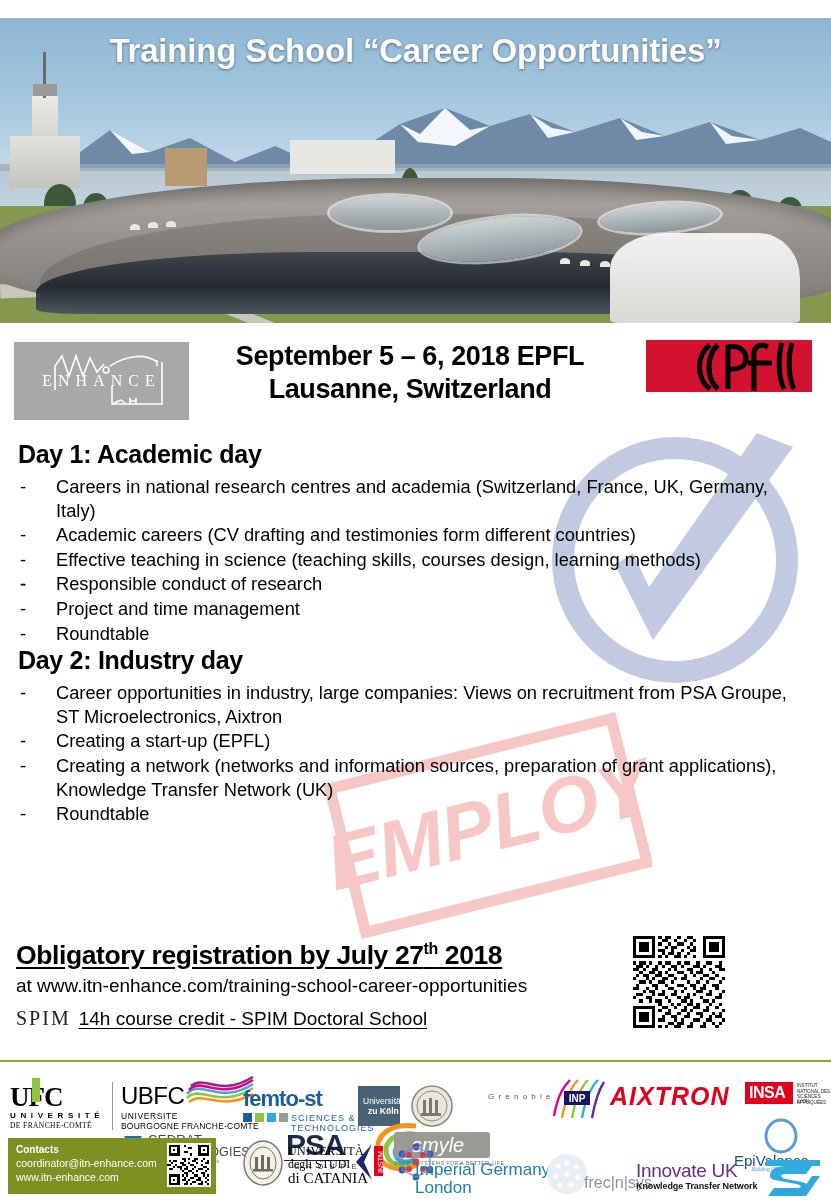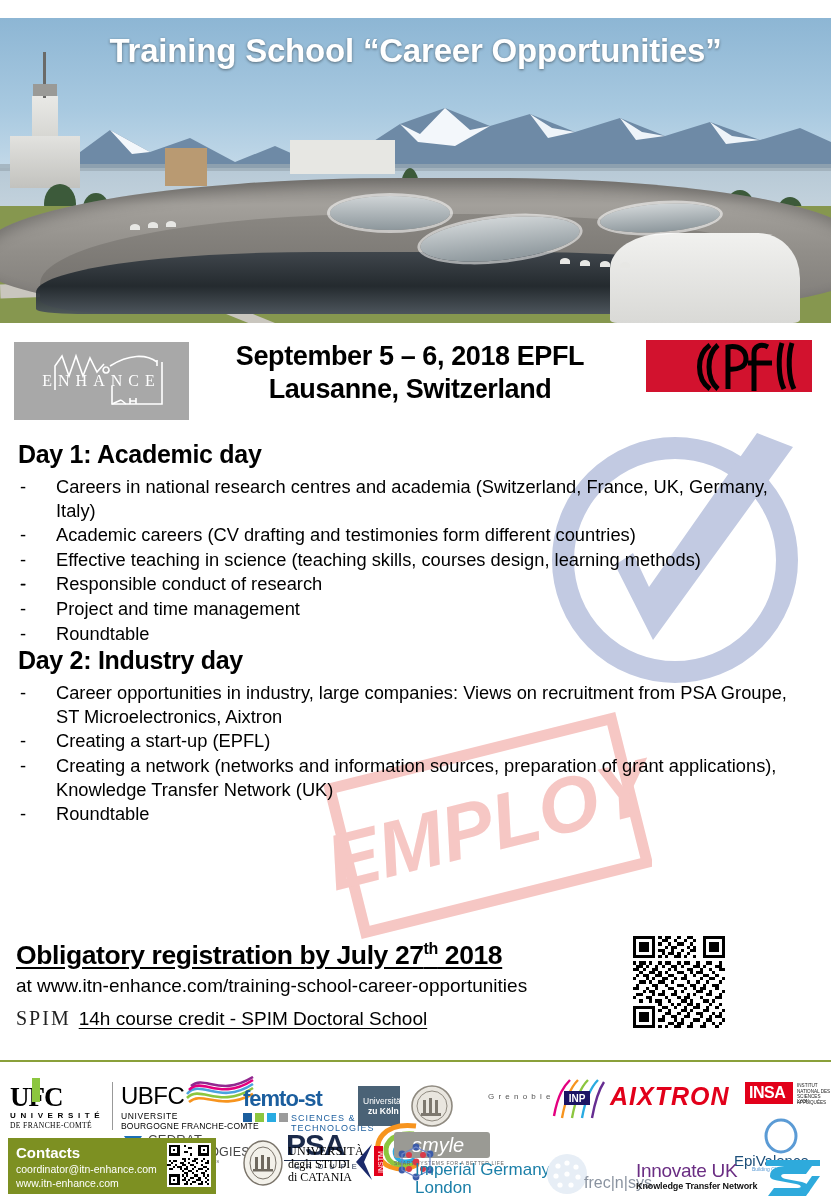--- a/index.html
+++ b/index.html
@@ -122,21 +122,21 @@
   
   .footer { position:absolute; left:0; top:1060px; width:831px; height:140px; }
   .footer .rule { position:absolute; left:0; top:0; width:831px; height:2px; background:#8aa03a; }
 
   .logo { position:absolute; }
 
   .contacts-box {
     position:absolute; left:8px; top:78px; width:208px; height:56px; background:#7d9022; color:#fff;
     padding:5px 8px; font-size:10.5px; line-height:1.32;
   }
-  .contacts-box b { font-size:15px; }
+  .contacts-box b { font-size:10px; }
   .contacts-qr { position:absolute; right:5px; top:5px; width:44px; height:44px; background:#fff; }
 
   
   .t { position:absolute; white-space:nowrap; }
 </style>
 </head>
 <body>
 
 <div class="hero">
   <div class="sky"></div>
@@ -609,21 +609,21 @@
     <g fill="#6f695f">
         <rect x="13" y="17" width="3" height="12"></rect>
         <rect x="19" y="15" width="3" height="14"></rect>
         <rect x="25" y="17" width="3" height="12"></rect>
         <rect x="11" y="29" width="20" height="2.5"></rect>
       </g>
   </svg>
   <div class="logo" style="left:288px;top:84px;width:92px;height:40px;">
     <div class="t" style="left:0;top:0;font-family:'Liberation Serif',serif;font-size:12px;letter-spacing:.4px;">UNIVERSITÀ</div>
     <div class="t" style="left:0;top:13px;font-family:Liberation Serif, serif;font-size:12px;">degli STUDI</div>
-    <div class="t" style="left:0;top:26px;font-family:'Liberation Serif',serif;font-size:12px;">di CATANIA</div>
+    <div class="t" style="left:0;top:26px;font-family:'Liberation Serif',serif;font-size:15px;">di CATANIA</div>
   </div>
   <svg style="position:absolute;left:352px;top:80px;" width="44" height="44" viewBox="0 0 44 44">
     <path d="M20 4 L4 22 L20 40 L12 22 Z" fill="#1b2a6b"></path>
     <rect x="22" y="6" width="9" height="30" fill="#e2001a"></rect>
     <text x="26.5" y="26" text-anchor="middle" font-family="Liberation Sans, sans-serif" font-size="7" fill="#fff" transform="rotate(-90 26.5 22)">INSTM</text>
   </svg>
   <svg style="position:absolute;left:392px;top:78px;" width="48" height="48" viewBox="0 0 48 48">
     <g fill="#3b5ba9">
       <circle cx="10" cy="16" r="3.4"></circle>
         <circle cx="24" cy="9" r="3.4"></circle>

